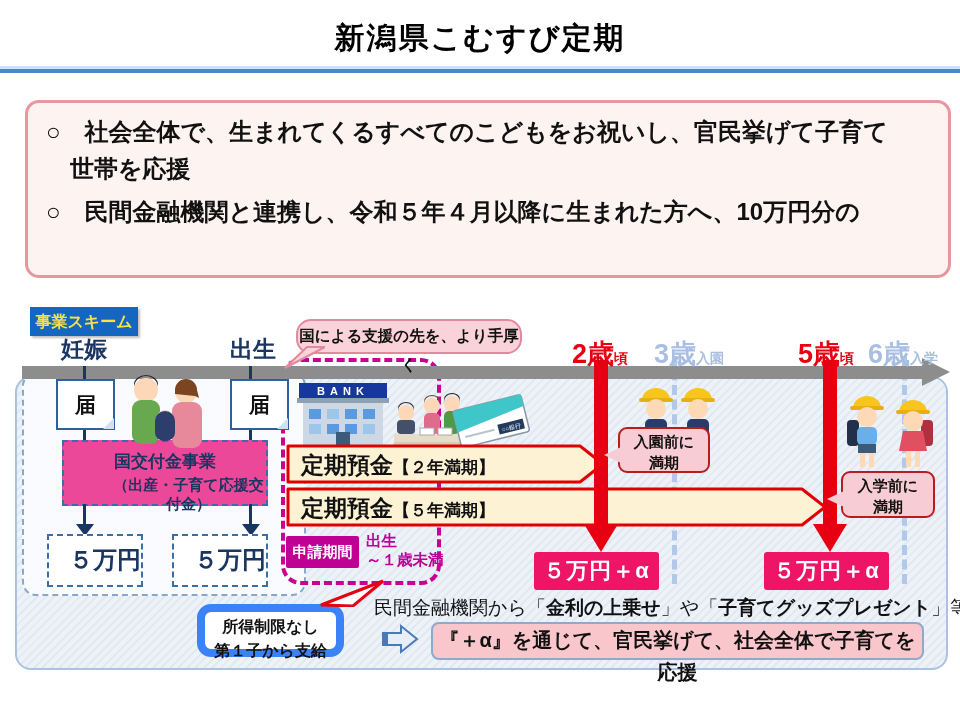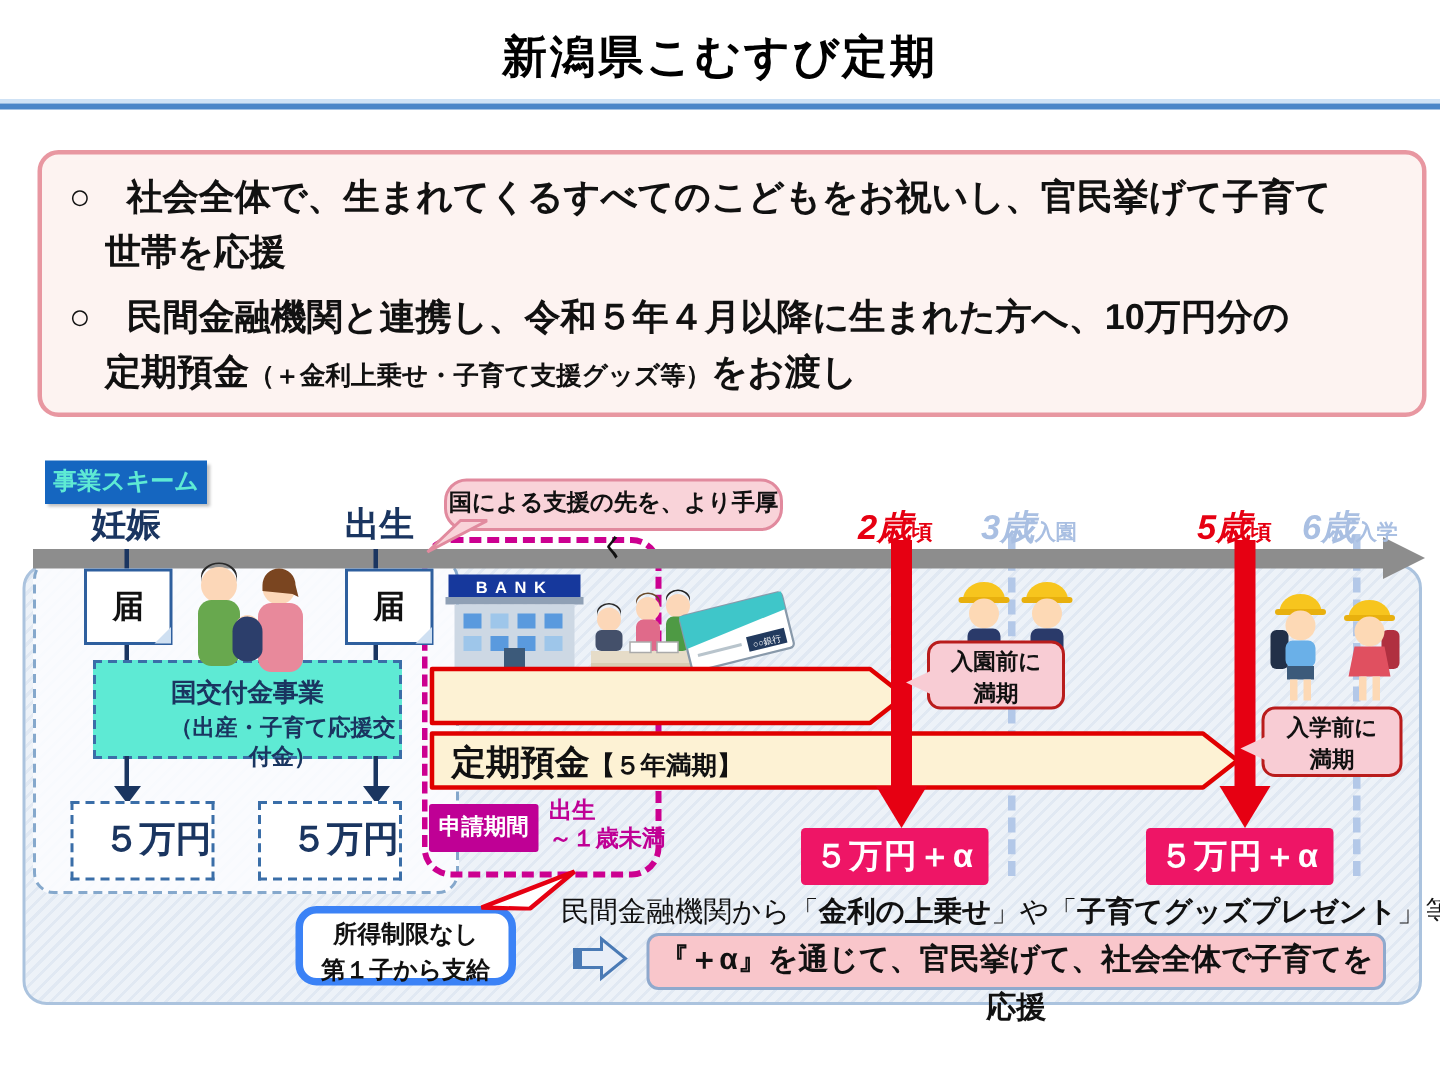--- a/index.html
+++ b/index.html
@@ -18,27 +18,27 @@
   .s-line{font-size:24px;font-weight:bold;line-height:37px;white-space:nowrap;}
   .s-indent{margin-left:24px;}
   .s-mt{margin-top:6px;}
   .s-small{font-size:17px;}
 
   
   .panel{left:15px;top:376px;width:929px;height:290px;border:2px solid #abc3de;border-radius:16px;
          background-color:#edf2f8;
          background-image:repeating-linear-gradient(135deg,rgba(150,175,210,.14) 0 2px,transparent 2px 6px);
          z-index:1;}
-  .scheme{left:30px;top:307px;width:108px;height:29px;background:#1566c0;color:#5eead4;font-size:16px;
+  .scheme{left:30px;top:307px;width:108px;height:29px;background:#1566c0;color:#fde047;font-size:16px;
           font-weight:bold;text-align:center;line-height:29px;box-shadow:2px 2px 2px rgba(0,0,0,.25);}
   .tl-label{top:334px;font-size:23px;font-weight:bold;color:#1a3560;text-align:center;}
   .support-callout{left:296px;top:319px;width:222px;height:31px;background:#f9d3d9;border:2px solid #e18a9e;
           border-radius:15px;font-size:15.5px;font-weight:bold;text-align:center;line-height:29px;z-index:9;}
   .age{top:336px;font-weight:bold;white-space:nowrap;z-index:5;}
-  .age .big{font-size:23px;font-style:italic;}
+  .age .big{font-size:27px;}
   .age .sm{font-size:14px;}
   .age-red{color:#e60012;}
   .age-blue{color:#a9bfe2;}
   .tl-bar{left:22px;top:366px;width:902px;height:13px;background:#8d8d8d;z-index:4;}
   .tl-head{left:922px;top:358px;width:0;height:0;border-left:28px solid #8d8d8d;
            border-top:14px solid transparent;border-bottom:14px solid transparent;z-index:4;}
 
   .left-region{left:22px;top:372px;width:280px;height:220px;border:2px dashed #85a8cc;border-radius:14px;
                background:rgba(252,253,255,.85);z-index:2;}
   .pink-region{left:281px;top:358px;width:152px;height:219px;border:4px dashed #cc0090;border-radius:20px;z-index:3;}
@@ -48,21 +48,21 @@
           line-height:47px;font-size:21px;font-weight:bold;z-index:5;}
   .notify::after{content:"";position:absolute;right:-1px;bottom:-1px;width:0;height:0;
           border-left:11px solid transparent;border-bottom:11px solid #cfe0f2;}
   .illu{z-index:6;}
 
   .banner{z-index:7;}
   .banner-text{z-index:7;white-space:nowrap;}
   .banner-text .nm{font-size:23px;font-weight:bold;}
   .banner-text .tm{font-size:17px;font-weight:bold;}
 
-  .national{left:62px;top:440px;width:206px;height:66px;background:#5eead4;border:2px dashed #3a6ea8;
+  .national{left:62px;top:440px;width:206px;height:66px;background:#ec4899;border:2px dashed #3a6ea8;
             text-align:center;color:#1a3560;font-weight:bold;z-index:5;padding-top:8px;box-sizing:border-box;}
   .national .l1{font-size:17px;}
   .national .l2{font-size:15px;margin-top:3px;margin-left:47px;}
   .down-shaft{width:3px;height:22px;top:504px;background:#1a3560;z-index:5;}
   .down-head{top:524px;width:0;height:0;border-left:9px solid transparent;border-right:9px solid transparent;
              border-top:12px solid #1a3560;z-index:5;}
   .amount{top:534px;width:92px;height:49px;background:#fff;border:2px dashed #3a6ea8;color:#1a3560;
           font-size:24px;font-weight:bold;text-align:right;line-height:47px;z-index:5;}
 
   .apply-label{left:286px;top:536px;width:73px;height:32px;background:#bf0095;color:#fff;font-size:15px;
@@ -76,21 +76,21 @@
             border-top:28px solid #e60012;z-index:8;}
 
   .maturity{background:#f8ccd4;border:2px solid #b91c1c;border-radius:9px;text-align:center;
             font-size:15px;font-weight:bold;line-height:21px;z-index:9;padding-top:2px;box-sizing:border-box;}
   .maturity::before{content:"";position:absolute;left:-16px;top:18px;width:0;height:0;
             border-top:8px solid transparent;border-bottom:8px solid transparent;border-right:17px solid #f8ccd4;}
 
   .payout{top:552px;width:125px;height:38px;background:#ee1566;color:#fff;font-size:22px;font-weight:bold;
           text-align:center;line-height:38px;border-radius:3px;letter-spacing:1px;z-index:8;}
 
-  .income{left:197px;top:604px;width:147px;height:53px;background:#fff;border:5px solid #3b82f6;border-radius:14px;
+  .income{left:197px;top:604px;width:147px;height:53px;background:#fff;border:8px solid #3b82f6;border-radius:14px;
           text-align:center;font-size:16px;font-weight:bold;line-height:24px;z-index:9;padding-top:3px;box-sizing:border-box;}
   .income-tail{left:315px;top:579px;z-index:10;}
 
   .private-line{left:374px;top:595px;font-size:19px;z-index:8;white-space:nowrap;}
   .private-line b{font-weight:bold;}
   .plus-box{left:431px;top:622px;width:489px;height:34px;background:#f9c6cb;border:2px solid #8fa9cd;
             border-radius:8px;text-align:center;font-size:20px;font-weight:bold;line-height:32px;z-index:8;}
   .block-arrow{left:380px;top:623px;z-index:8;}
 </style>
 </head>
@@ -99,21 +99,20 @@
 <div id="slide">
 
   <div class="abs title">新潟県こむすび定期</div>
   <div class="abs rule-light"></div>
   <div class="abs rule-dark"></div>
 
   <div class="abs summary">
     <div class="s-line">○　社会全体で、生まれてくるすべてのこどもをお祝いし、官民挙げて子育て</div>
     <div class="s-line s-indent">世帯を応援</div>
     <div class="s-line s-mt"><span>○　民間金融機関と連携し、令和５年４月以降に生まれた方へ、</span><span>10万円分の</span></div>
-    <div class="s-line s-indent"><span>定期預金</span><span class="s-small">（＋金利上乗せ・子育て支援グッズ等）</span><span>をお渡し</span></div>
   </div>
 
   <div class="abs panel"></div>
 
   <div class="abs scheme">事業スキーム</div>
   <div class="abs tl-label" style="left:44px;width:80px;">妊娠</div>
   <div class="abs tl-label" style="left:218px;width:70px;">出生</div>
 
   <div class="abs support-callout">国による支援の先を、より手厚く</div>
   <svg class="abs" style="left:283px;top:346px;z-index:9;" width="42" height="24">
@@ -186,20 +185,21 @@
     <rect x="4" y="12" width="70" height="38" rx="3" fill="#ffffff" stroke="#8899aa" stroke-width="1.5"></rect>
     <polygon points="4,12 74,12 74,24 4,34" fill="#3fc6c9"></polygon>
     <line x1="10" y1="40" x2="40" y2="40" stroke="#b8c4cc" stroke-width="2"></line>
     <rect x="44" y="36" width="26" height="10" fill="#223a5e"></rect>
     <text x="57" y="44" text-anchor="middle" font-size="6" fill="#ffffff">○○銀行</text>
   </svg>
 
   <svg class="abs banner" style="left:286px;top:444px;" width="320" height="40">
     <polygon points="2,2 294,2 317,20 294,38 2,38" fill="#fdf2d4" stroke="#e00000" stroke-width="3" stroke-linejoin="round"></polygon>
   </svg>
+  <div class="abs banner-text" style="left:301px;top:450px;"><span class="nm">定期預金</span><span class="tm">【２年満期】</span></div>
 
   <svg class="abs banner" style="left:286px;top:487px;" width="542" height="40">
     <polygon points="2,2 516,2 539,20 516,38 2,38" fill="#fdf2d4" stroke="#e00000" stroke-width="3" stroke-linejoin="round"></polygon>
   </svg>
   <div class="abs banner-text" style="left:301px;top:493px;text-align:right;"><span class="nm">定期預金</span><span class="tm">【５年満期】</span></div>
 
   <div class="abs national">
     <div class="l1">国交付金事業</div>
     <div class="l2">（出産・子育て応援交付金）</div>
   </div>

